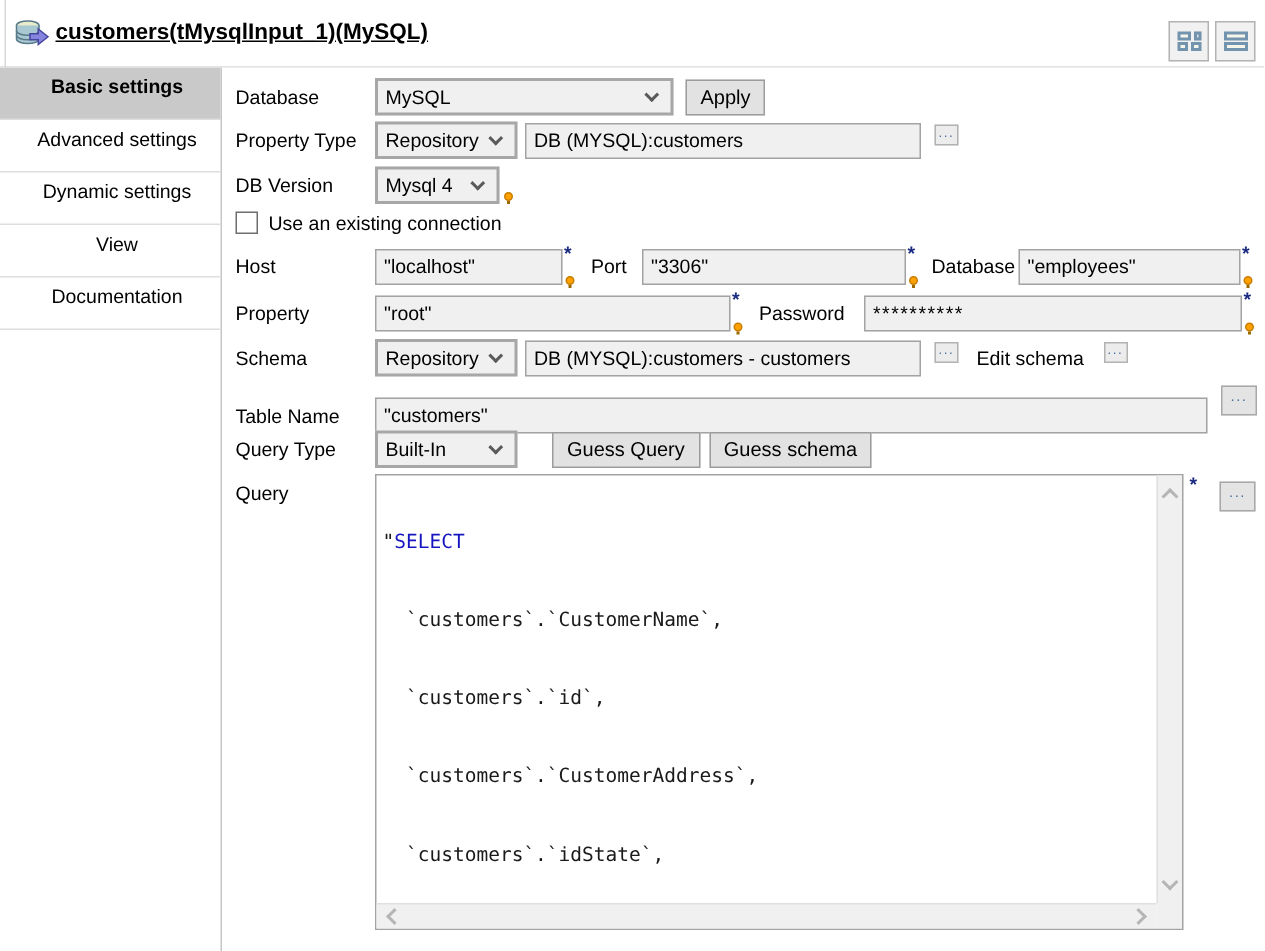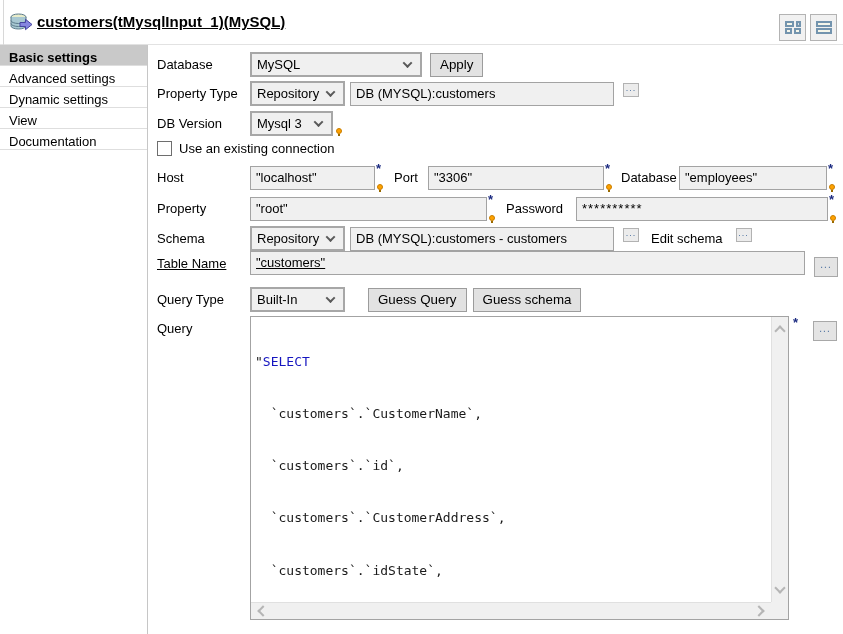--- a/index.html
+++ b/index.html
@@ -17,21 +17,21 @@
   .ic-grid span { position:absolute; border:2px solid #7394ae; background:#f6f6ea; }
   .ic-grid .g1 { left:0; top:0; width:9px; height:6px; }
   .ic-grid .g2 { right:0; top:0; width:5px; height:6px; background:#d8dde2; }
   .ic-grid .g3 { left:0; bottom:0; width:7px; height:6px; }
   .ic-grid .g4 { left:9px; bottom:0; width:7px; height:6px; }
   .ic-rows { width:16px; height:13px; display:flex; flex-direction:column; justify-content:space-between; }
   .ic-rows span { width:16px; height:6px; border:2px solid #7394ae; background:#f6f6ea; }
 
   
   .sidebar { position:absolute; left:0; top:45px; bottom:0; width:148px; border-right:1px solid #c6c6c6; background:#fff; }
-  .side-item { height:21px; line-height:26px; padding-left:9px; border-bottom:1px solid #dedede; cursor:default; }
+  .side-item { height:35px; line-height:26px; padding-left:9px; border-bottom:1px solid #dedede; cursor:default;text-align:center; }
   .side-item.selected { background:#c9c9c9; font-weight:bold; }
 
   
   .main { position:absolute; left:149px; top:45px; right:0; bottom:0; }
   .row { position:absolute; left:8px; display:flex; align-items:center; }
   .lbl { width:93px; flex-shrink:0; color:#000; }
   .field { background:#f0f0f0; border:1px solid #a3a3a3; height:24px; line-height:22px; padding:0 5px; overflow:hidden; white-space:nowrap; }
   .dropdown { background:#f0f0f0; border:2px solid #a7a7a7; height:25px; display:flex; align-items:center; justify-content:space-between; padding-left:5px; }
   .chev { width:7px; height:7px; border-right:2px solid #5a5a5a; border-bottom:2px solid #5a5a5a; transform:rotate(45deg) translate(-1px,-1px); margin-right:9px; flex-shrink:0; }
   .btn { background:#e2e2e2; border:1px solid #9c9c9c; height:24px; display:flex; align-items:center; padding:0 9px; cursor:default; }
@@ -95,41 +95,41 @@
     <div class="side-item">Advanced settings</div>
     <div class="side-item">Dynamic settings</div>
     <div class="side-item">View</div>
     <div class="side-item">Documentation</div>
   </div>
 
   <div class="main">
 
     <div class="row" style="top:7px;">
       <span class="lbl">Database</span>
-      <div class="dropdown" style="width:172px;">
+      <div class="dropdown" style="width:199px;">
         <span>MySQL</span>
         <span class="chev"></span>
       </div>
       <button class="btn" style="margin-left:8px;">Apply</button>
     </div>
 
     <div class="row" style="top:36px;">
       <span class="lbl">Property Type</span>
       <div class="dropdown" style="width:95px;">
         <span>Repository</span>
         <span class="chev"></span>
       </div>
       <div class="field" style="width:264px; margin-left:5px;">DB (MYSQL):customers</div>
       <div class="browse-sm" style="margin-left:9px; margin-bottom:8px;">...</div>
     </div>
 
     <div class="row" style="top:66px;">
       <span class="lbl">DB Version</span>
       <div class="dropdown" style="width:83px;">
-        <span>Mysql 3</span>
+        <span>Mysql 4</span>
         <span class="chev"></span>
       </div>
       <span class="bulb" style="align-self:flex-end; margin-left:3px; margin-bottom:2px;"></span>
     </div>
 
     <div class="row" style="top:96px;">
       <span class="checkbox"></span>
       <span>Use an existing connection</span>
     </div>
 
@@ -174,21 +174,21 @@
       <div class="dropdown" style="width:95px;">
         <span>Repository</span>
         <span class="chev"></span>
       </div>
       <div class="field" style="width:264px; margin-left:5px;">DB (MYSQL):customers - customers</div>
       <div class="browse-sm" style="margin-left:9px; margin-bottom:8px;">...</div>
       <span style="margin-left:12px;">Edit schema</span>
       <div class="browse-sm" style="margin-left:13px; margin-bottom:8px;">...</div>
     </div>
 
-    <div class="row" style="top:206px;text-decoration:underline;">
+    <div class="row" style="top:220px;">
       <span class="lbl">Table Name</span>
       <div class="field" style="width:555px;">"customers"</div>
     </div>
     <div class="browse-lg" style="position:absolute; left:665px; top:212px;">...</div>
 
     <div class="row" style="top:242px;">
       <span class="lbl">Query Type</span>
       <div class="dropdown" style="width:95px;">
         <span>Built-In</span>
         <span class="chev"></span>

